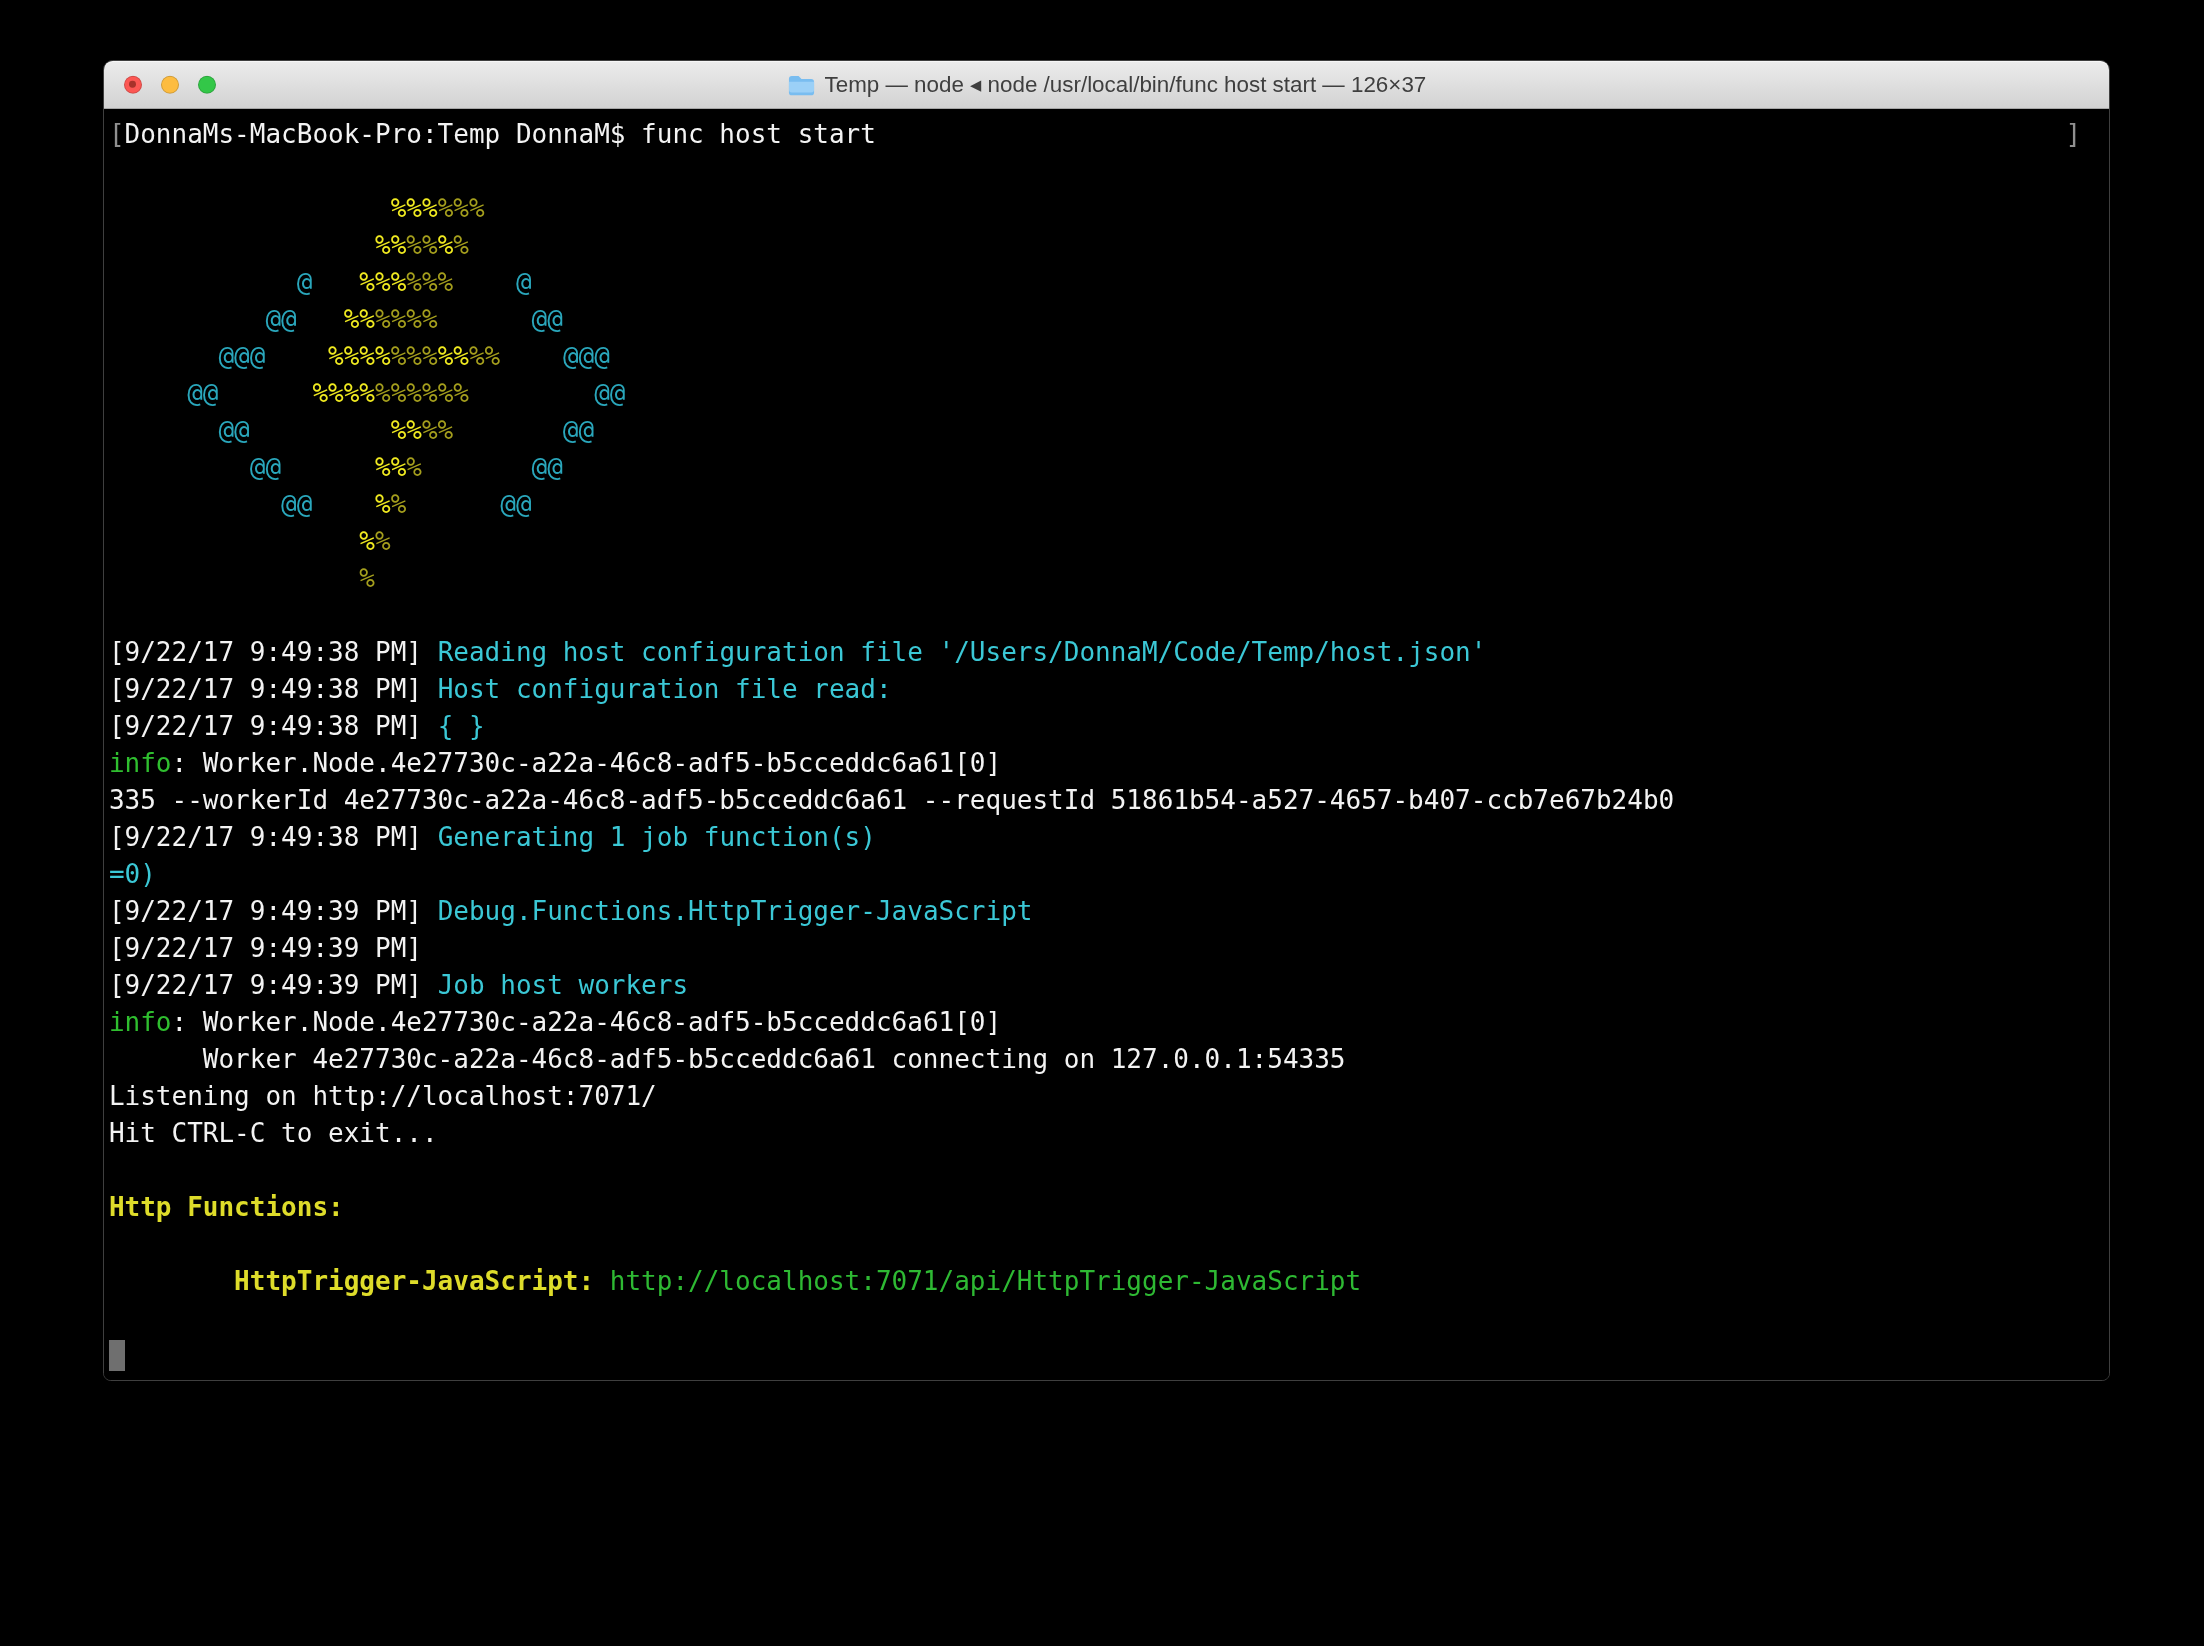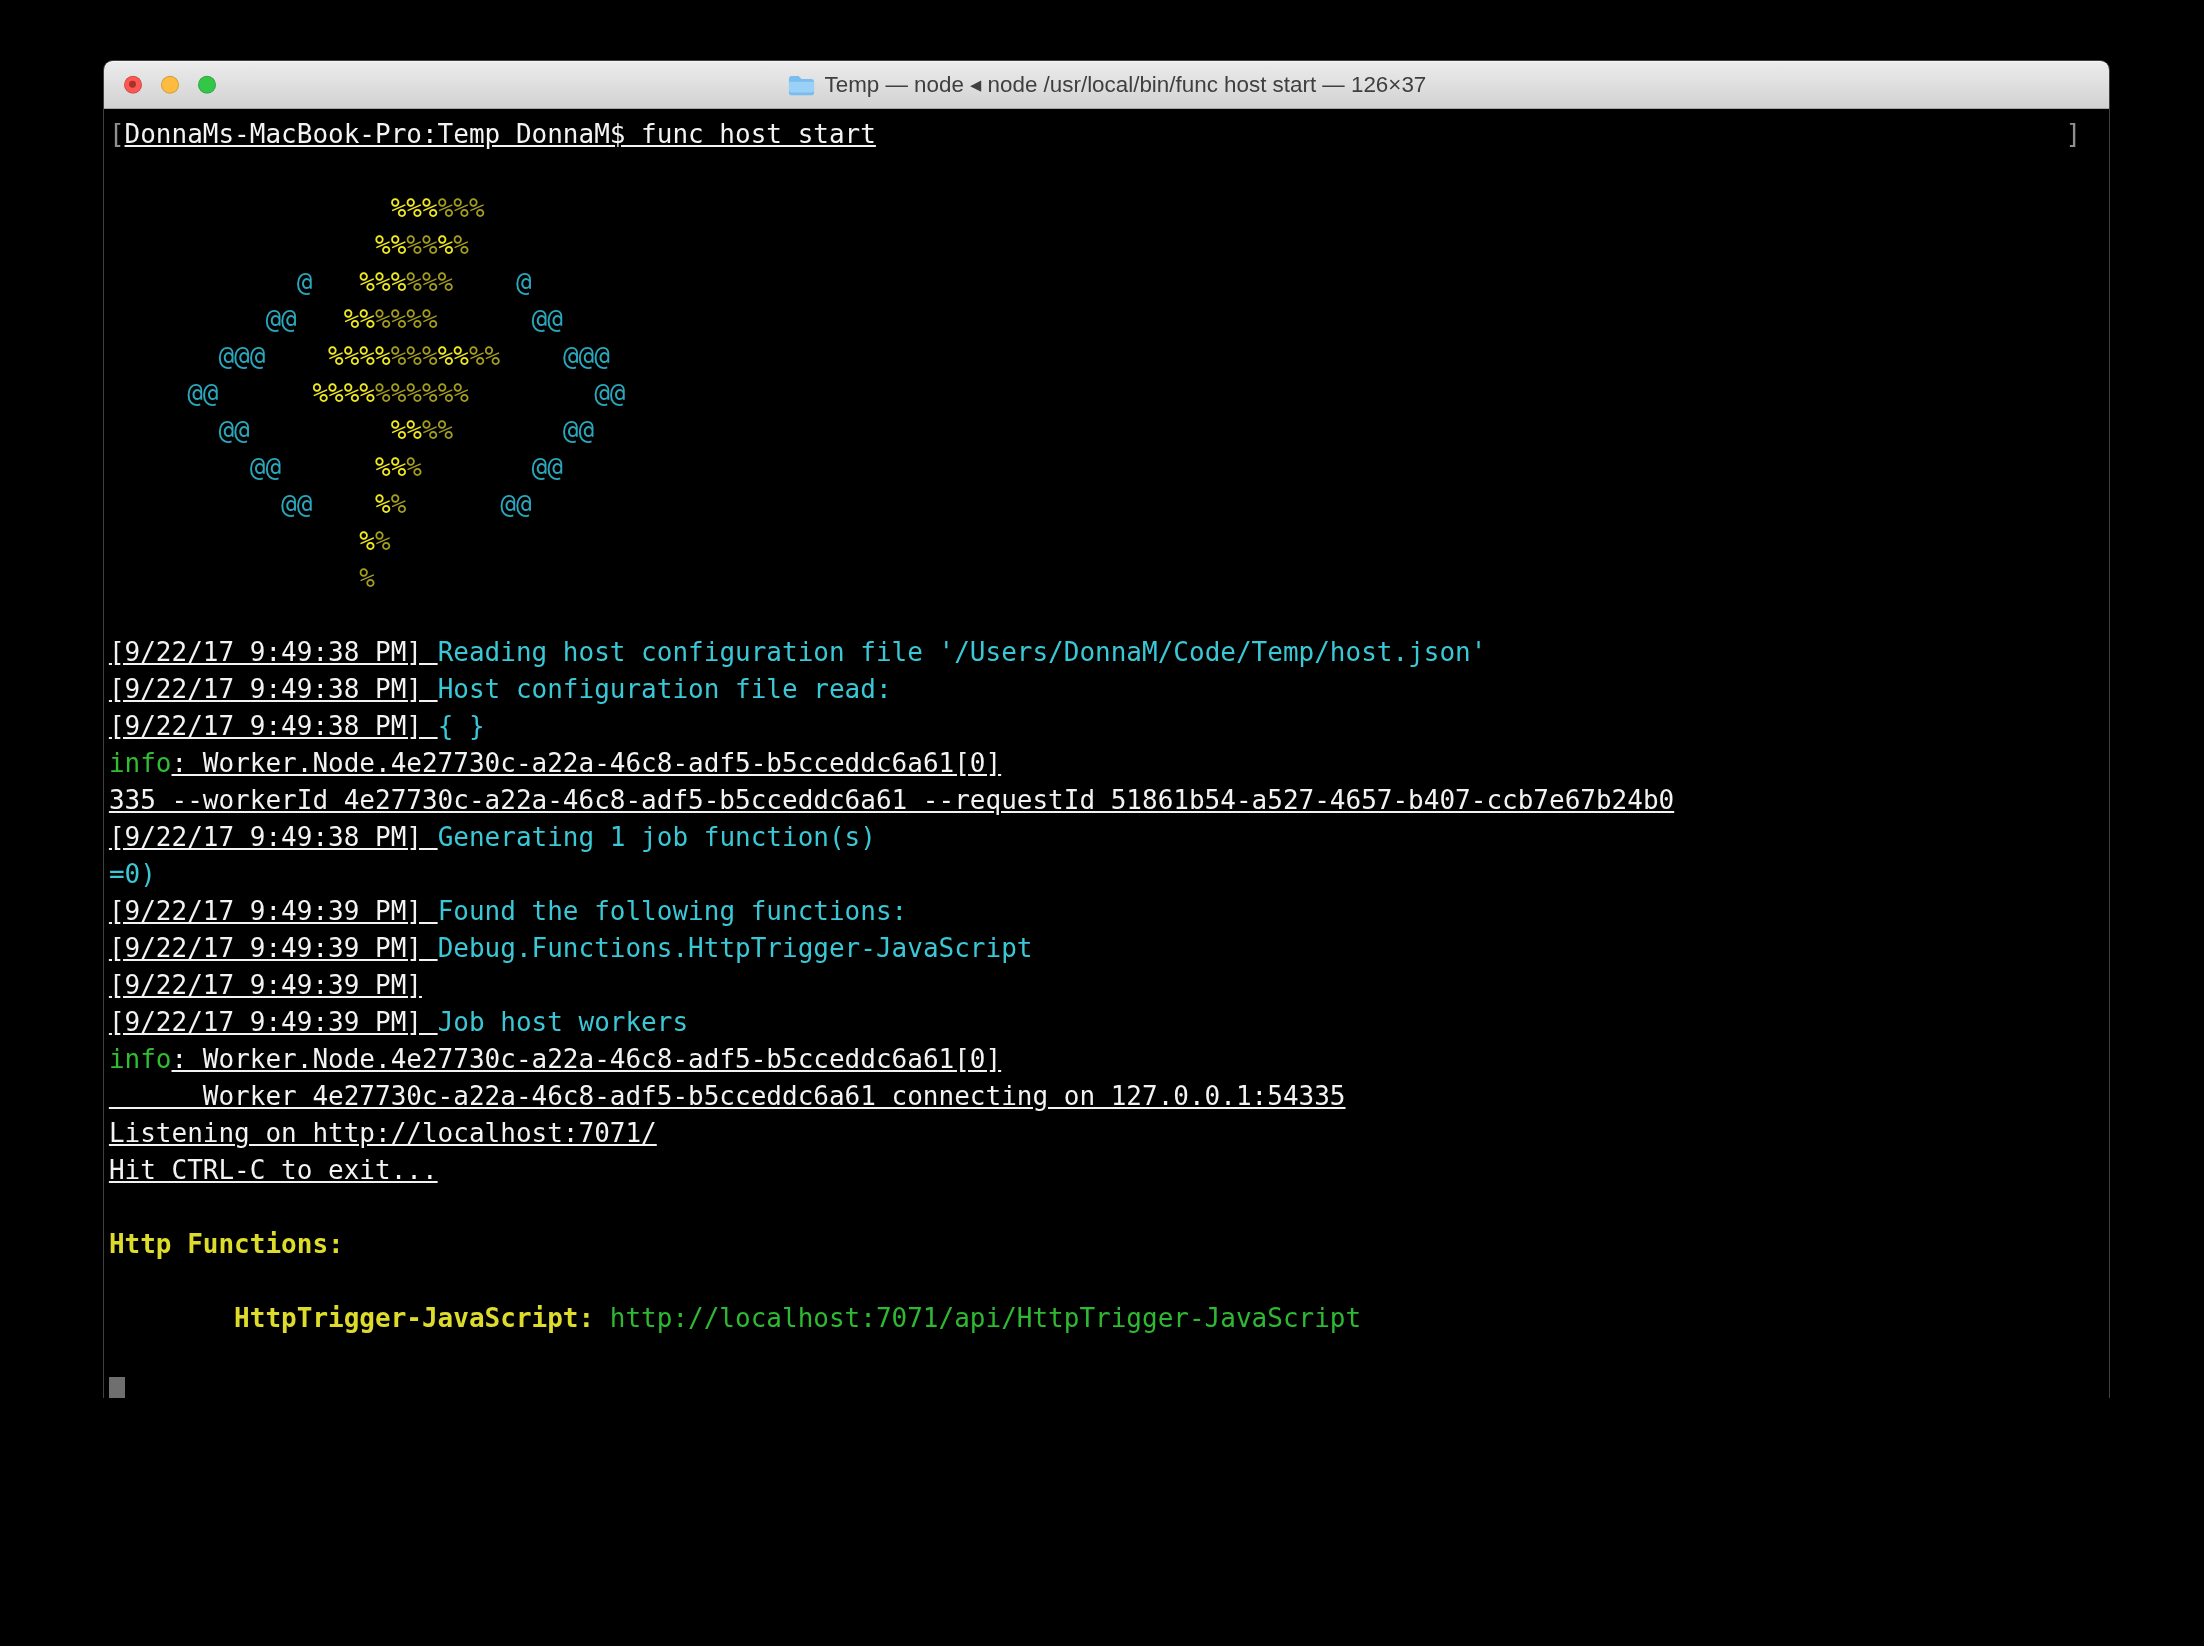--- a/index.html
+++ b/index.html
@@ -18,21 +18,21 @@
   .light.red::after{content:"";width:6.8px;height:6.8px;border-radius:50%;background:rgba(110,25,15,.6);}
   .light.yellow{background:var(--minimize,#fdbc40);}
   .light.green{background:var(--zoom,#33c748);}
   .title{display:flex;align-items:center;gap:8.8px;font-size:22.4px;color:var(--title-text,#3f3f3f);
          white-space:nowrap;}
   .folder{width:29px;height:23.4px;flex:none;}
   .screen{background:var(--background,#000);border-radius:0 0 6.8px 6.8px;padding:6.8px 0 5.9px 4.9px;}
   #term{font-family:"DejaVu Sans Mono","Liberation Mono",monospace;font-size:26px;line-height:37px;}
   .row{position:relative;white-space:pre;height:37px;}
   .seg{display:inline;}
-  .c-w  {color:var(--text-white,#f3f3f3);text-decoration:underline;}
+  .c-w  {color:var(--text-white,#f3f3f3);}
   .c-cy {color:var(--text-cyan,#3bc8d6);}
   .c-gr {color:var(--text-green,#2fbe2f);}
   .c-ye {color:var(--text-yellow,#dedc2a);font-weight:bold;}
   .c-url{color:var(--url-green,#2eb933);}
   .c-ly {color:var(--logo-yellow,#f0ea20);}
   .c-ld {color:var(--logo-dark-yellow,#a49e1d);}
   .c-lc {color:var(--logo-cyan,#2aa7bc);}
   .c-mk,.c-mkr{color:var(--mark-gray,#909090);}
   .c-mkr{position:absolute;left:125ch;}
   .c-cur{display:inline-block;width:1ch;height:31px;margin-top:2.9px;vertical-align:top;
@@ -73,21 +73,20 @@
           <div class="row"><span class="seg c-ly">                %</span><span class="seg c-ld">%</span></div>
           <div class="row"><span class="seg c-ld">                %</span></div>
           <div class="row"></div>
           <div class="row"><span class="seg c-w">[9/22/17 9:49:38 PM] </span><span class="seg c-cy">Reading host configuration file '/Users/DonnaM/Code/Temp/host.json'</span></div>
           <div class="row"><span class="seg c-w">[9/22/17 9:49:38 PM] </span><span class="seg c-cy">Host configuration file read:</span></div>
           <div class="row"><span class="seg c-w">[9/22/17 9:49:38 PM] </span><span class="seg c-cy">{ }</span></div>
           <div class="row"><span class="seg c-gr">info</span><span class="seg c-w">: Worker.Node.4e27730c-a22a-46c8-adf5-b5cceddc6a61[0]</span></div>
           <div class="row"><span class="seg c-w">335 --workerId 4e27730c-a22a-46c8-adf5-b5cceddc6a61 --requestId 51861b54-a527-4657-b407-ccb7e67b24b0</span></div>
           <div class="row"><span class="seg c-w">[9/22/17 9:49:38 PM] </span><span class="seg c-cy">Generating 1 job function(s)</span></div>
           <div class="row"><span class="seg c-cy">=0)</span></div>
-          <div class="row"><span class="seg c-w">[9/22/17 9:49:39 PM] </span><span class="seg c-cy">Found the following functions:</span></div>
           <div class="row"><span class="seg c-w">[9/22/17 9:49:39 PM] </span><span class="seg c-cy">Debug.Functions.HttpTrigger-JavaScript</span></div>
           <div class="row"><span class="seg c-w">[9/22/17 9:49:39 PM]</span></div>
           <div class="row"><span class="seg c-w">[9/22/17 9:49:39 PM] </span><span class="seg c-cy">Job host workers</span></div>
           <div class="row"><span class="seg c-gr">info</span><span class="seg c-w">: Worker.Node.4e27730c-a22a-46c8-adf5-b5cceddc6a61[0]</span></div>
           <div class="row"><span class="seg c-w">      Worker 4e27730c-a22a-46c8-adf5-b5cceddc6a61 connecting on 127.0.0.1:54335</span></div>
           <div class="row"><span class="seg c-w">Listening on http://localhost:7071/</span></div>
           <div class="row"><span class="seg c-w">Hit CTRL-C to exit...</span></div>
           <div class="row"></div>
           <div class="row"><span class="seg c-ye">Http Functions:</span></div>
           <div class="row"></div>

